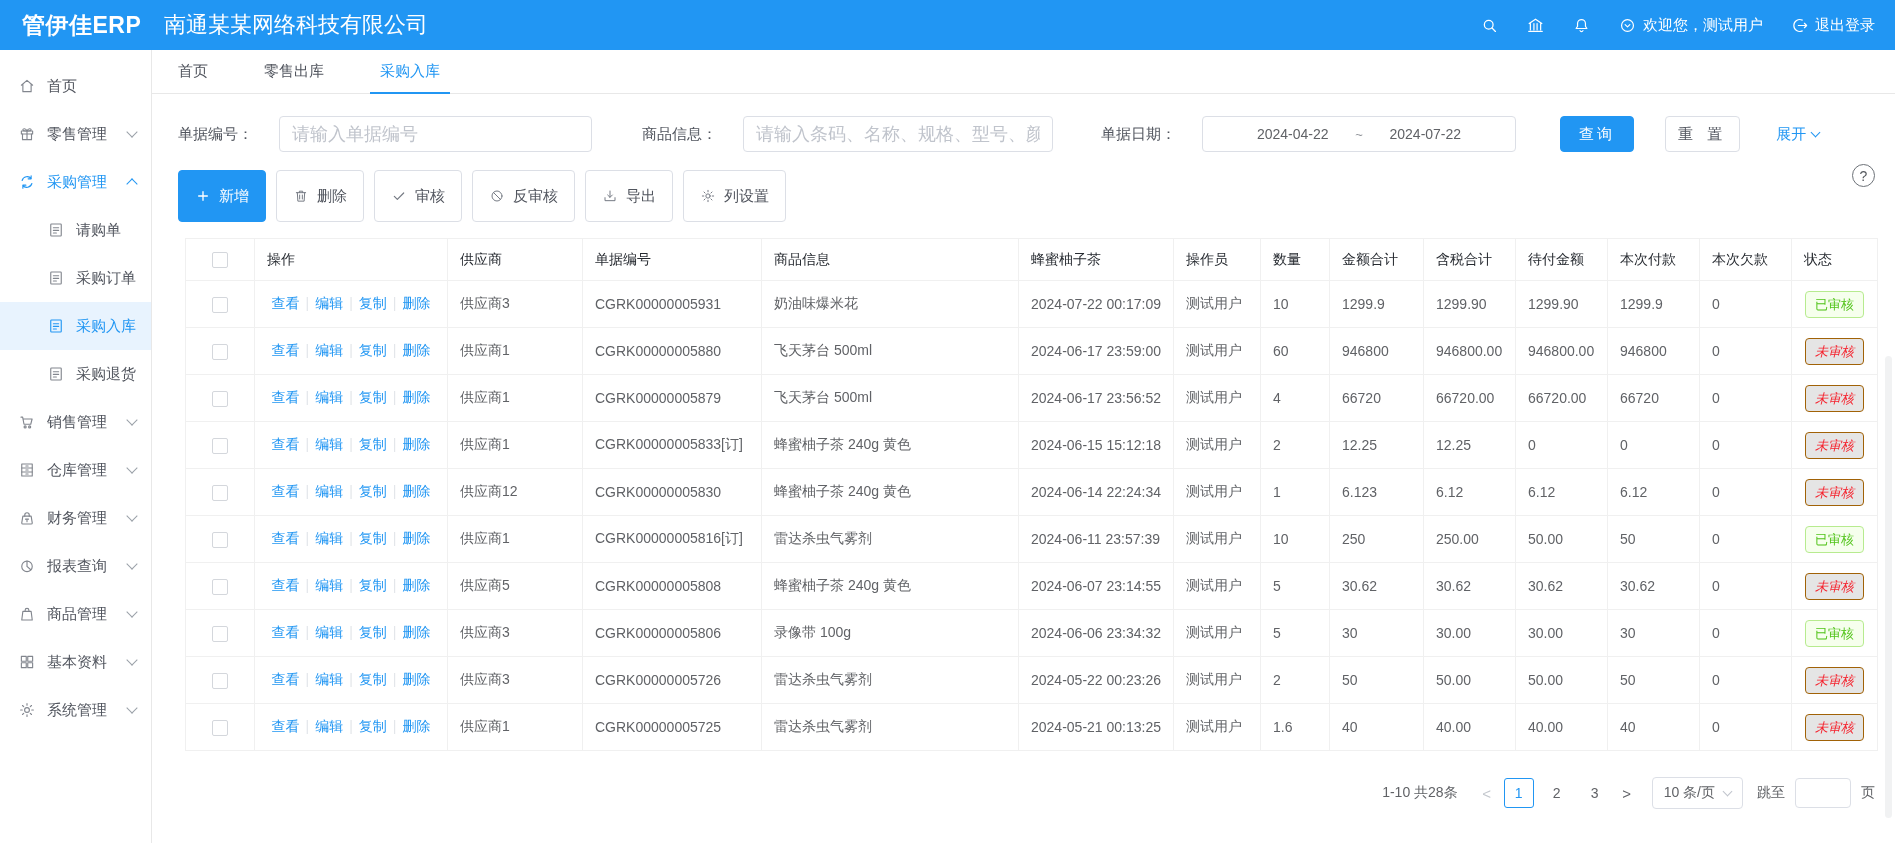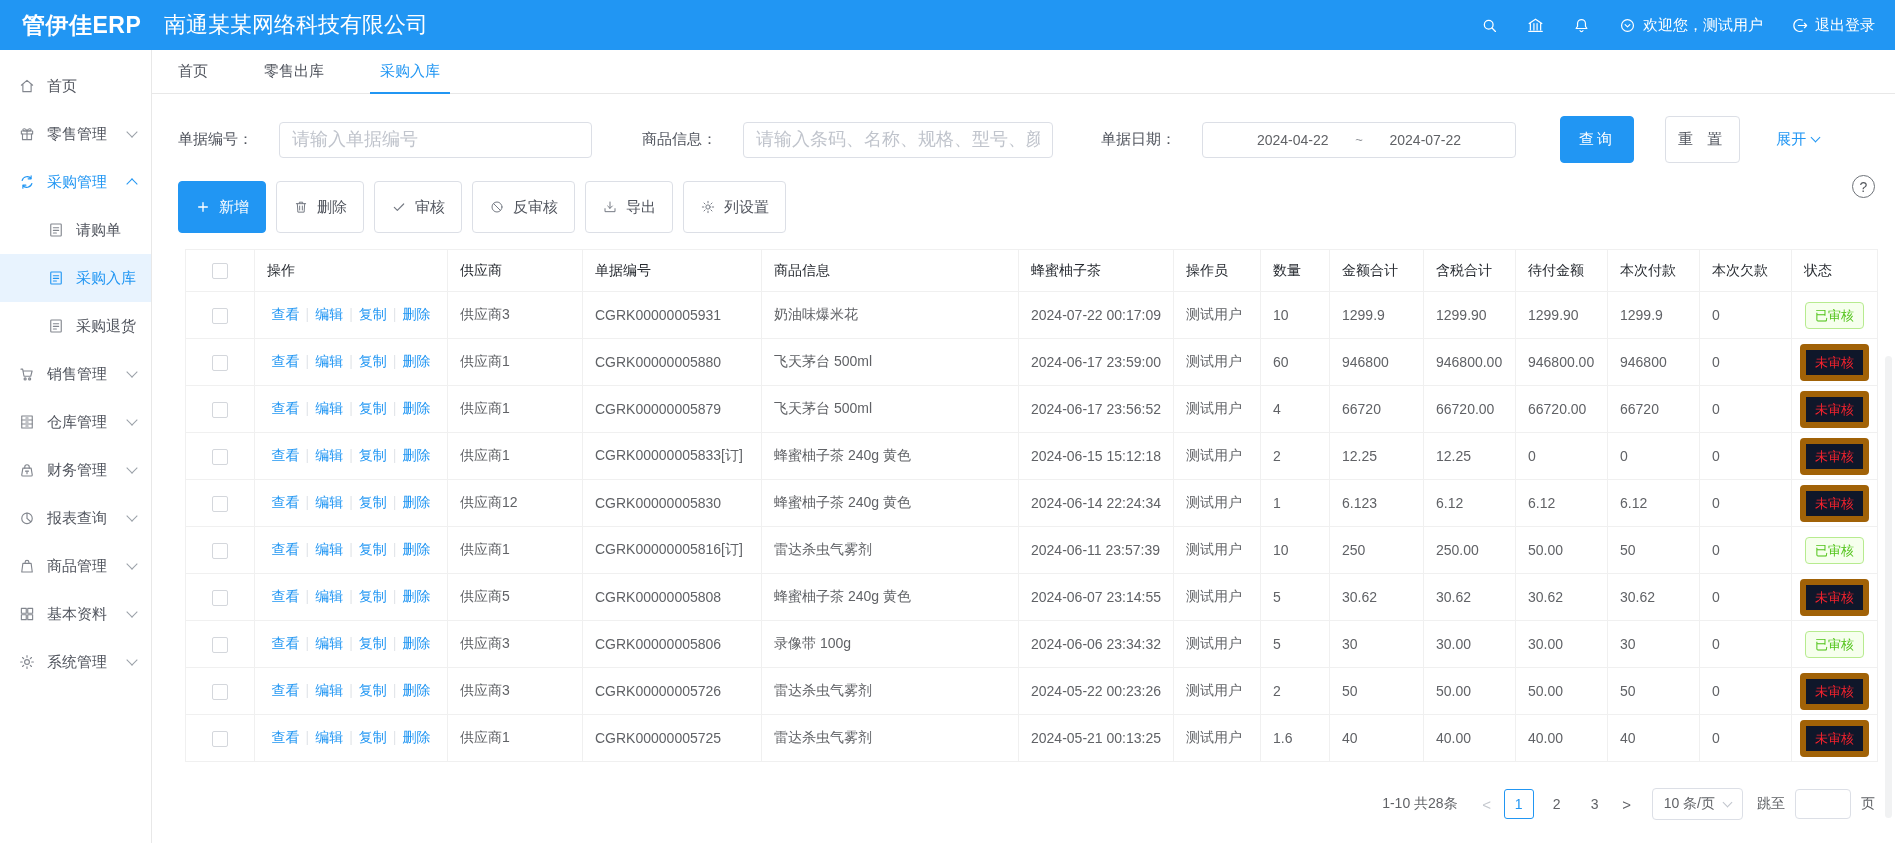--- a/index.html
+++ b/index.html
@@ -46,21 +46,21 @@
     color:#606266; outline:none; margin-left:8px; font-family:inherit; }
   .f-input::placeholder { color:#c0c4cc; }
   .in-billno { width:313px; }
   .in-product { width:310px; }
   .g2 { margin-left:32px; } .g3 { margin-left:30px; }
   .date-box { margin-left:8px; width:314px; height:36px; border:1px solid #dcdfe6; border-radius:4px;
     display:flex; align-items:center; justify-content:center; }
   .date-val { width:125px; text-align:center; font-size:14px; color:#606266; border:none; outline:none;
     background:transparent; font-family:inherit; }
   .date-sep { color:#909399; font-size:13px; }
-  .btn { height:47px; border-radius:4px; border:1px solid #dcdfe6; background:#fff; color:#51555e;
+  .btn { height:36px; border-radius:4px; border:1px solid #dcdfe6; background:#fff; color:#51555e;
     font-size:15px; padding:0 16px; cursor:pointer; font-family:inherit; }
   .btn-primary { background:#2196f3; border-color:#2196f3; color:#fff; letter-spacing:3px; margin-left:26px; padding:0 18px; }
   .btn-reset { margin-left:13px; letter-spacing:5px; padding:0 12px; }
   .expand-link { margin-left:18px; color:#2196f3; display:flex; align-items:center; gap:6px; cursor:pointer; }
   .chev-sm { width:7px; height:7px; border-right:1.5px solid currentColor; border-bottom:1.5px solid currentColor;
     transform:rotate(45deg); margin-top:-4px; }
 
   
   .toolbar-row { display:flex; align-items:center; margin-top:18px; gap:10px; }
   .tb-btn { height:52px; display:flex; align-items:center; gap:8px; padding:0 16px; border:1px solid #dcdfe6;
@@ -78,21 +78,21 @@
   th, td { border:1px solid #f0f0f0; padding:0 12px; text-align:left; white-space:nowrap; overflow:hidden; }
   td { height:47px; }
   th { height:42px; color:#262a30; font-weight:normal; }
   th.c, td.c { text-align:center; padding:0 4px; }
   .checkbox { display:inline-block; width:16px; height:16px; border:1px solid #d4d7dc; border-radius:2px;
     background:#fff; vertical-align:middle; cursor:pointer; }
   .op-link { color:#2196f3; cursor:pointer; text-decoration:none; }
   .op-sep { color:#e3e6ea; margin:0 6px; }
   .badge { display:inline-block; padding:6px 9px; border-radius:4px; font-size:13px; line-height:1; }
   .badge.ok { color:#52c41a; background:#f6ffed; border:1px solid #b7eb8f;font-family:Liberation Serif, serif; }
-  .badge.pending { color:#f5222d; background:#0f172a; border:6px solid #a16207; }
+  .badge.pending { color:#f5222d; background:#e5e5e5; border:1px solid #a16207;font-style:italic; }
 
   .v-scroll { position:absolute; right:3px; top:262px; width:7px; height:462px; background:#f1f2f3; border-radius:4px; }
 
   
   .pagination { display:flex; align-items:center; justify-content:flex-end; margin-top:26px; color:#606266;
     font-size:14px; padding-right:2px; }
   .pg-total { margin-right:16px; }
   .pg-arrow { width:26px; text-align:center; cursor:pointer; font-size:15px; }
   .pg-arrow.prev { color:#c3c7cd; }
   .pg-arrow.next { color:#606266; }
@@ -269,20 +269,29 @@
       <div class="side-item sub">
         <span class="side-icon">
           <svg class="icn">
             <use href="#doc-icon"></use>
           </svg>
         </span>
         <span class="side-label">请购单</span>
 
       </div>
 
+      <div class="side-item sub">
+        <span class="side-icon">
+          <svg class="icn">
+            <use href="#doc-icon"></use>
+          </svg>
+        </span>
+        <span class="side-label">采购订单</span>
+
+      </div>
 
       <div class="side-item sub selected">
         <span class="side-icon">
           <svg class="icn">
             <use href="#doc-icon"></use>
           </svg>
         </span>
         <span class="side-label">采购入库</span>
 
       </div>

